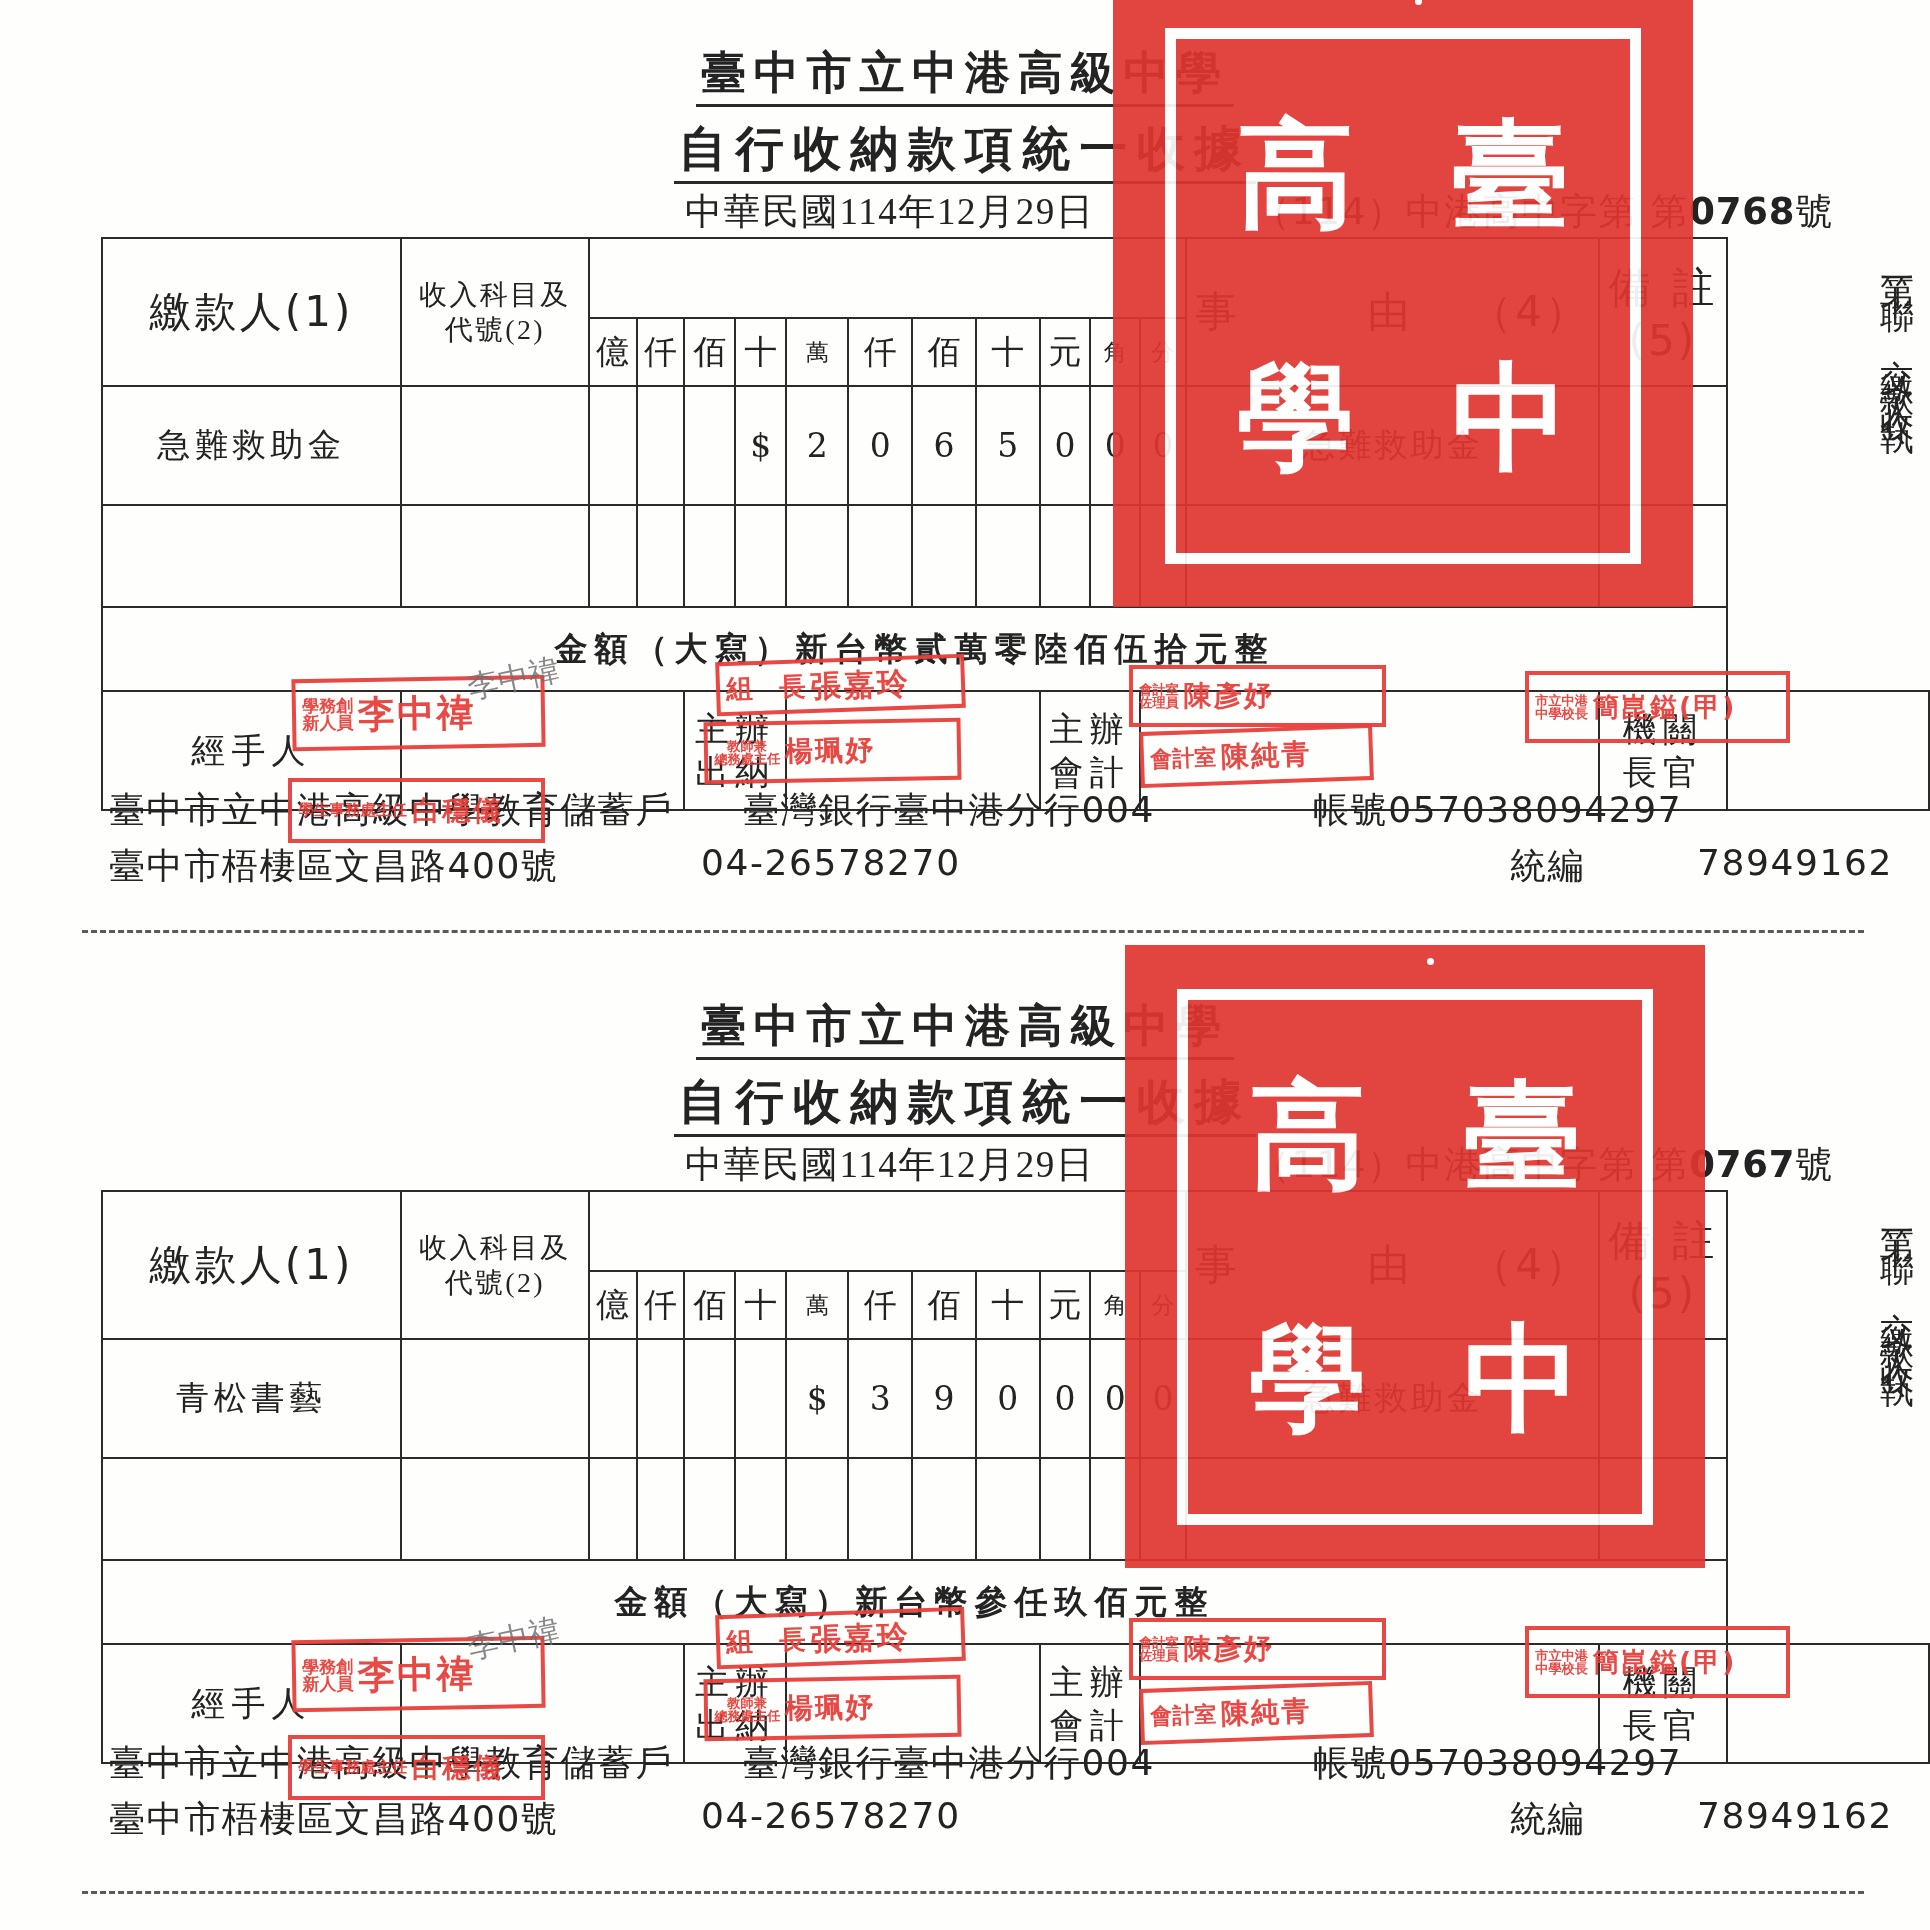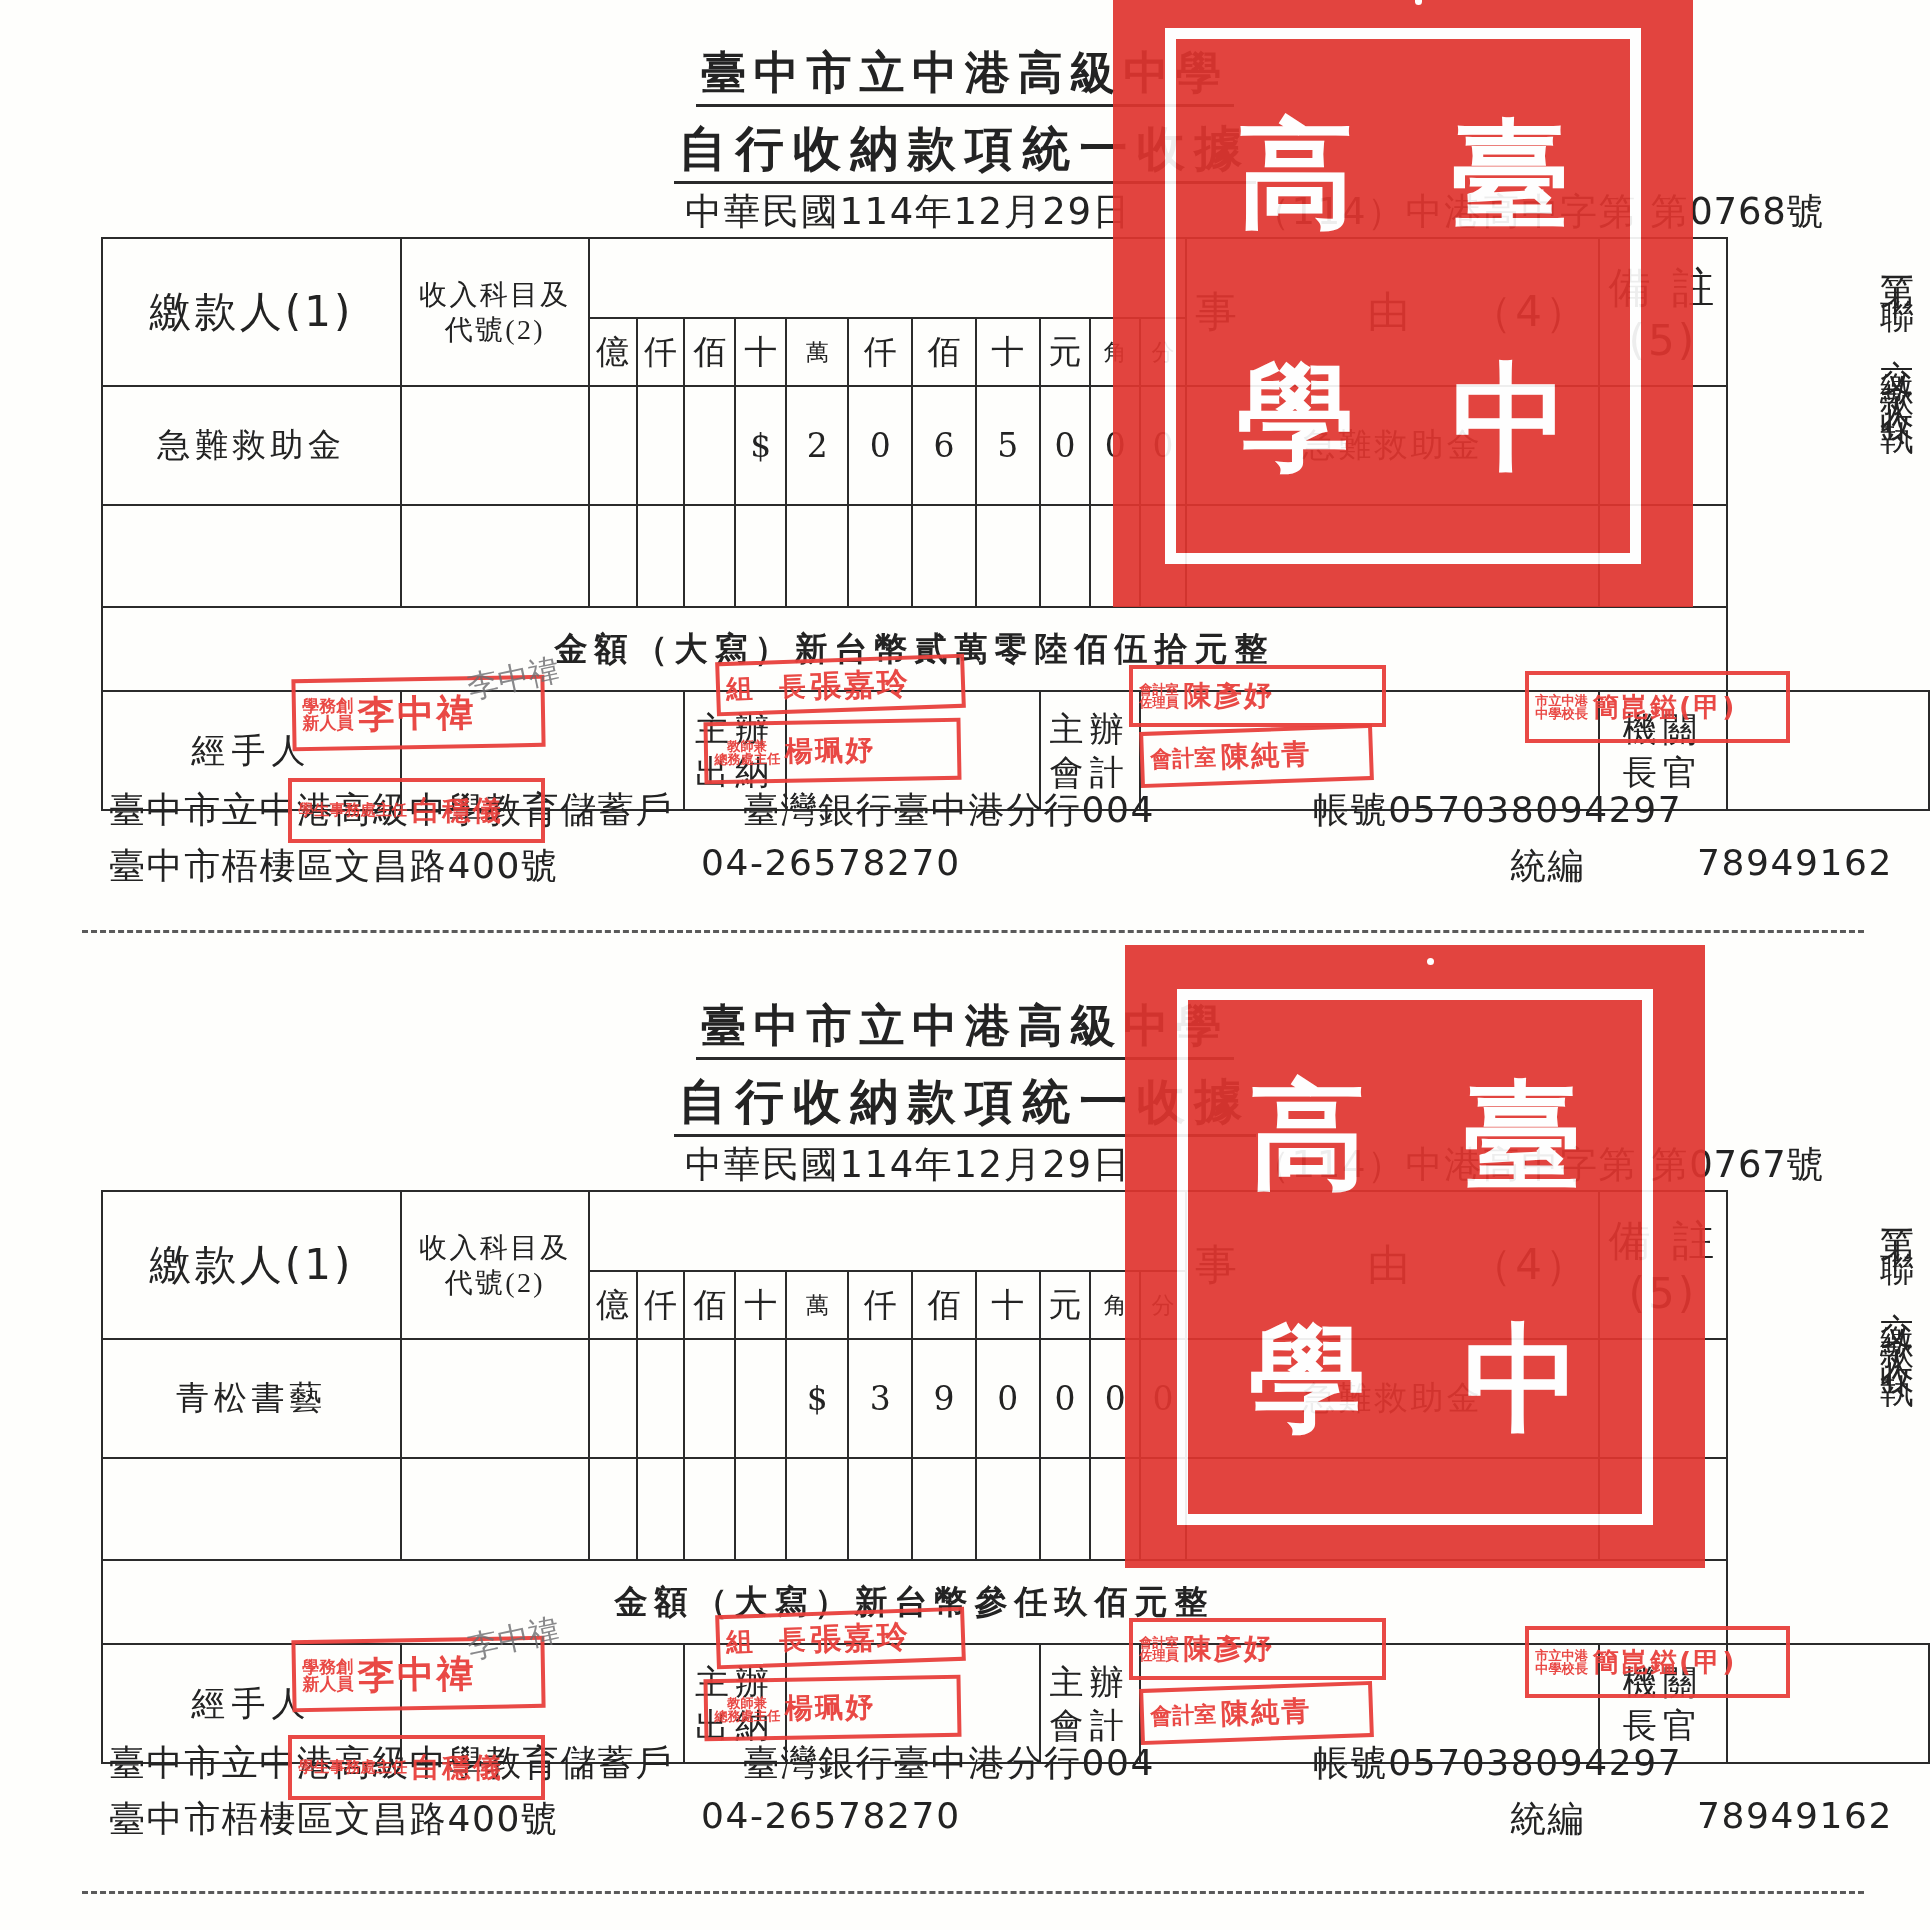--- a/index.html
+++ b/index.html
@@ -23,27 +23,27 @@
     font-size:45px;letter-spacing:7.8px;font-weight:600;
   }
   .school-name span{border-bottom:3.1px solid #2a2a2a;padding:0 4.7px 4.7px 4.7px;}
   .doc-title{
     position:absolute;left:0;right:0;top:117px;text-align:center;
     font-size:48px;letter-spacing:9.3px;font-weight:600;
   }
   .doc-title span{border-bottom:3.1px solid #2a2a2a;padding:0 4.7px 4.7px 4.7px;}
   .date-line{
     position:absolute;left:685px;top:187px;
-    font-size:37px;letter-spacing:1.6px;
+    font-size:37px;letter-spacing:1.6px;font-family:Liberation Serif, serif;
   }
   .serial-line{
     position:absolute;left:1253px;top:187px;
     font-size:37px;letter-spacing:1.6px;white-space:nowrap;
   }
-  .serial-no{font-weight:400;letter-spacing:0.8px;}
+  .serial-no{font-weight:700;letter-spacing:0.8px;}
 
   
   table.grid{
     position:absolute;left:101px;top:237px;
     border-collapse:collapse;
     table-layout:fixed;
   }
   table.grid td{
     border:2.3px solid #2b2b2b;
     text-align:center;vertical-align:middle;

